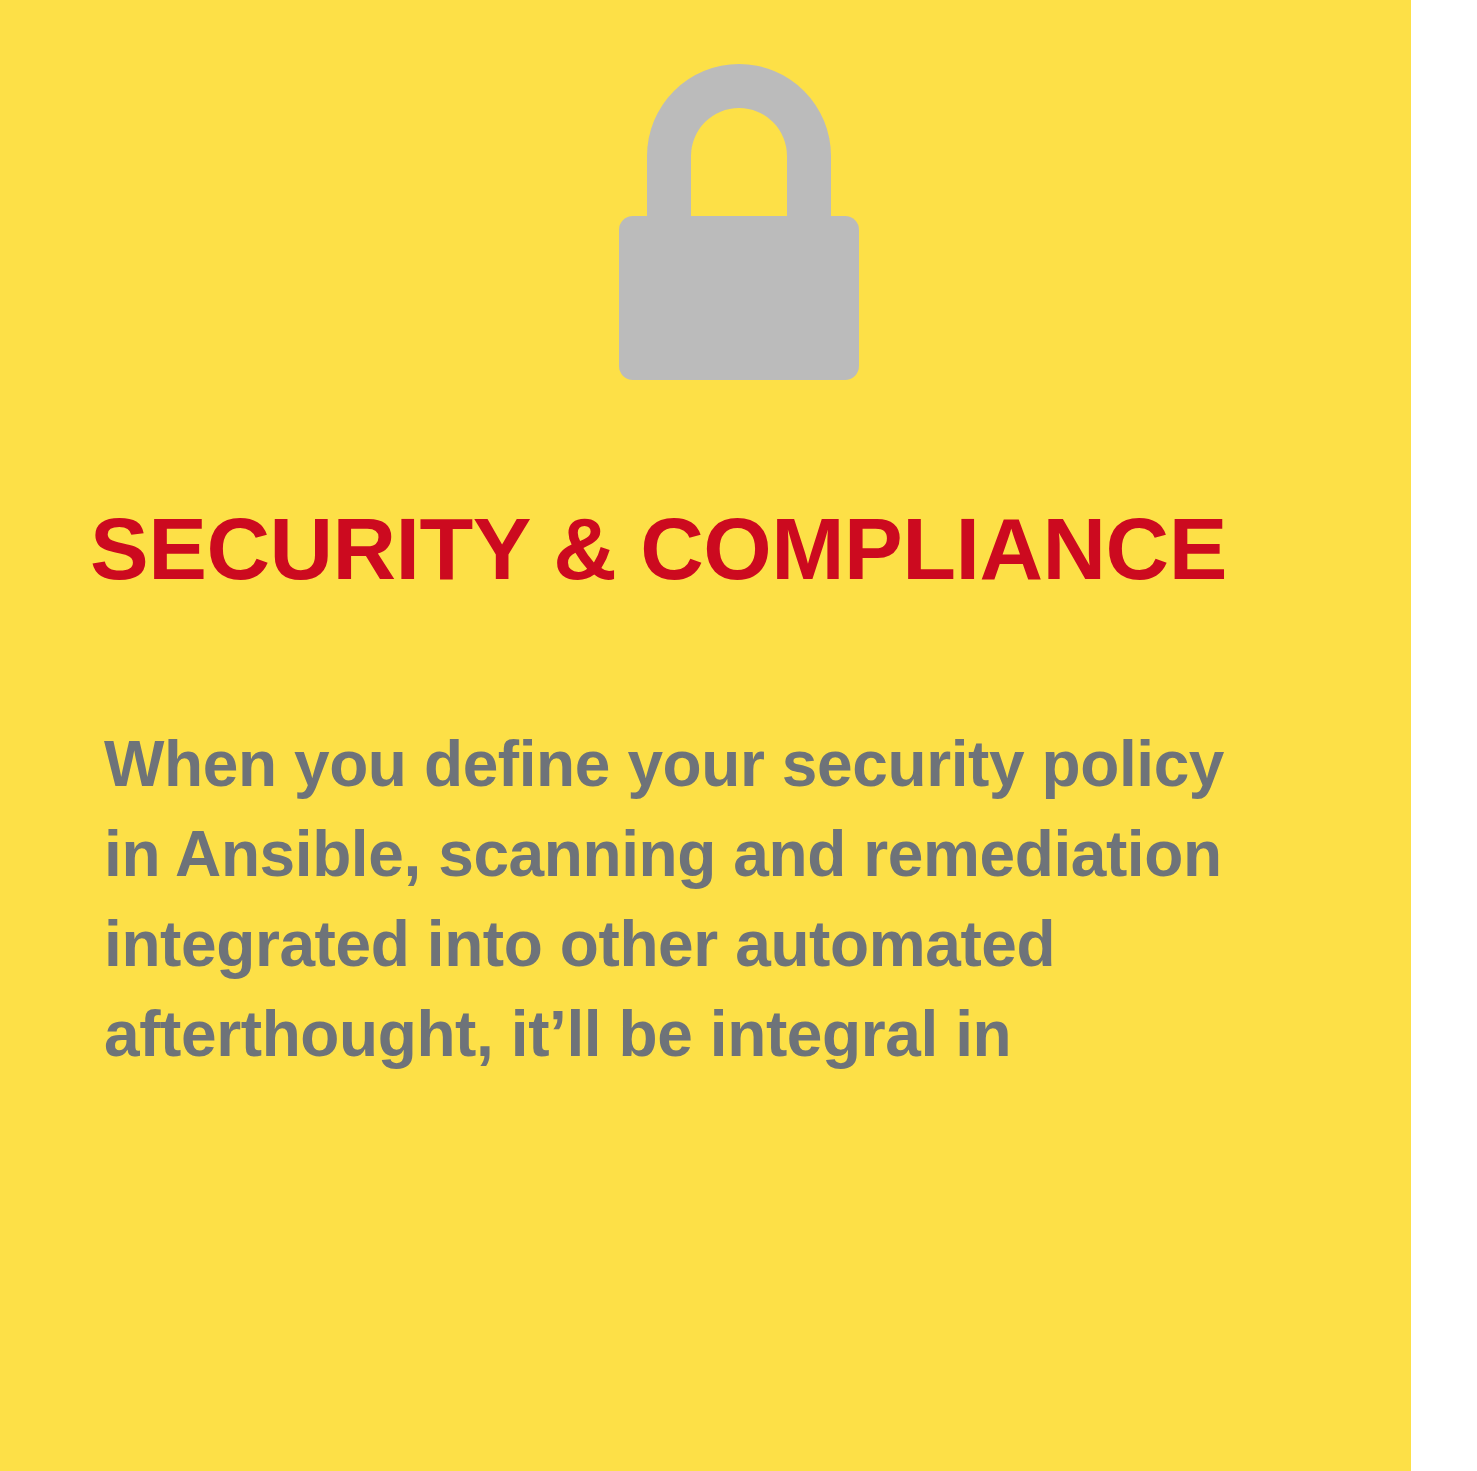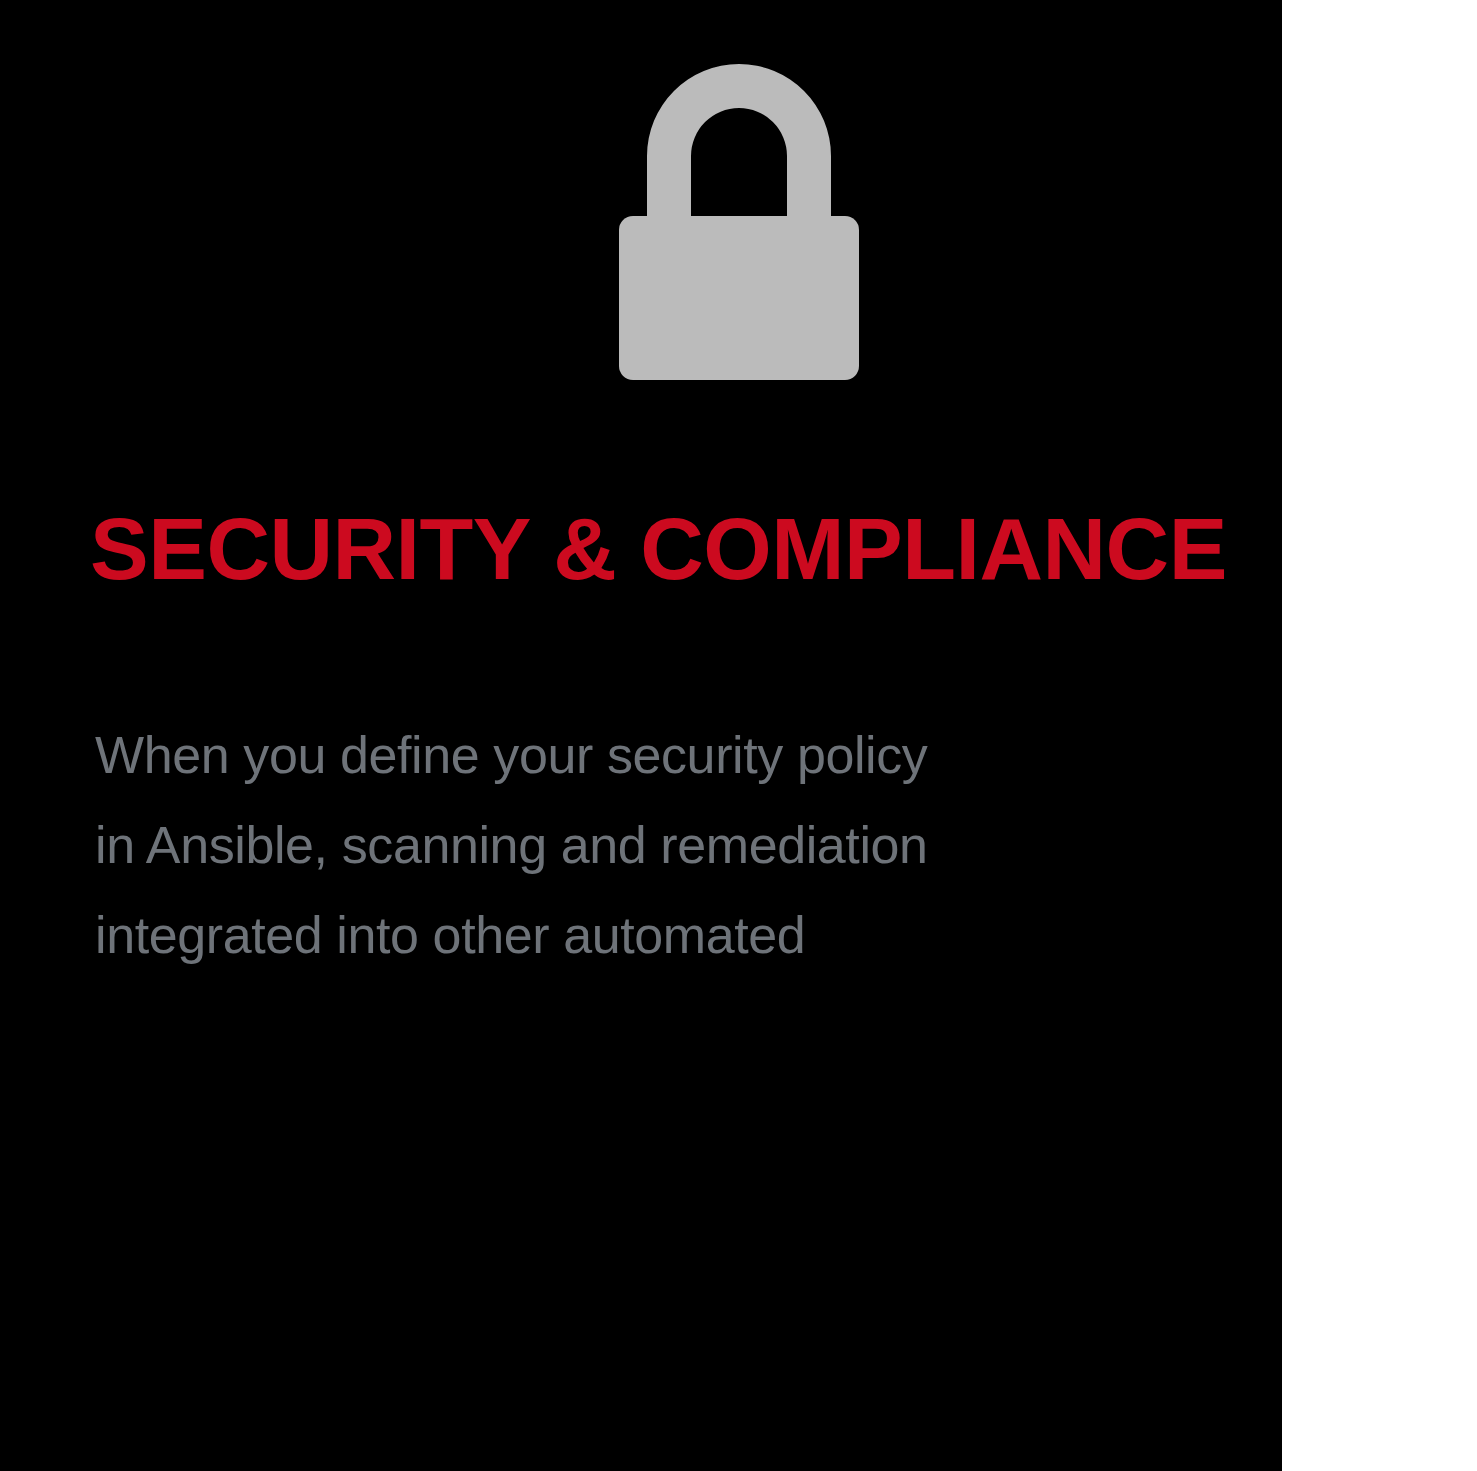--- a/index.html
+++ b/index.html
@@ -10,23 +10,23 @@
   body {
     width: 1477px;
     height: 1471px;
     overflow: hidden;
     font-family: "Liberation Sans", sans-serif;
     -webkit-font-smoothing: antialiased;
   }
 
   .card {
     position: relative;
-    width: 1282px;
+    width: 1411px;
     height: 1471px;
-    background: #000000;
+    background: #fde047;
     box-sizing: border-box;
   }
 
   
   .icon-wrap {
     position: absolute;
     left: 0;
     top: 60px;
     width: 1477px;
     height: 330px;
@@ -53,24 +53,24 @@
     color: #cc0a1f;
     white-space: nowrap;
   }
 
   
   .body-copy {
     position: absolute;
     left: 90px;
     top: 705px;
     width: 1340px;
-    margin: 5px;
+    margin: 14px;
     font-family: "Liberation Sans", sans-serif;
-    font-size: 52px;
-    font-weight: 400;
+    font-size: 64px;
+    font-weight: 700;
     line-height: 90px;
     color: #6e7379;
     letter-spacing: -0.4px;
   }
   .body-copy .line {
     display: block;
     white-space: nowrap;
   }
 </style>
 </head>
@@ -94,15 +94,16 @@
       <rect x="0" y="156" width="240" height="164" rx="14" ry="14" fill="#bbbbbb"></rect>
     </svg>
   </div>
 
   <h1 class="heading">SECURITY &amp; COMPLIANCE</h1>
 
   <p class="body-copy">
     <span class="line">When you define your security policy</span>
     <span class="line">in Ansible, scanning and remediation</span>
     <span class="line">integrated into other automated</span>
+    <span class="line">afterthought, it’ll be integral in</span>
   </p>
 
 </div>
 
 </body></html>

